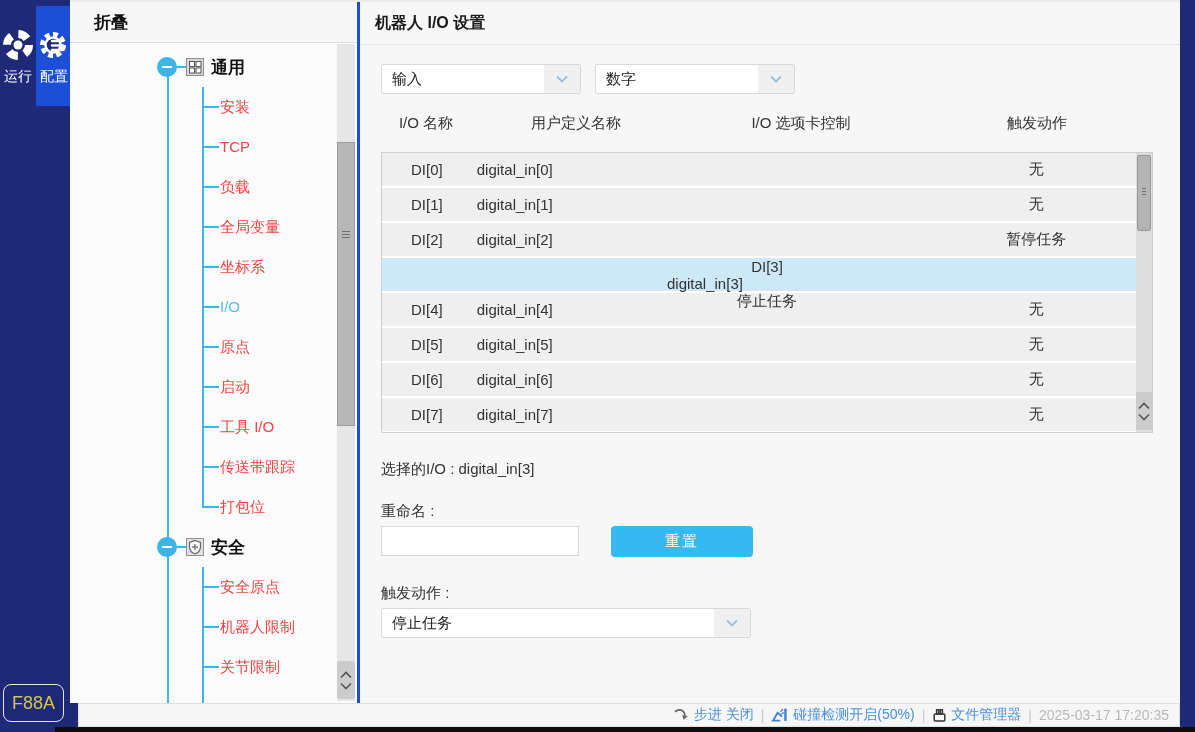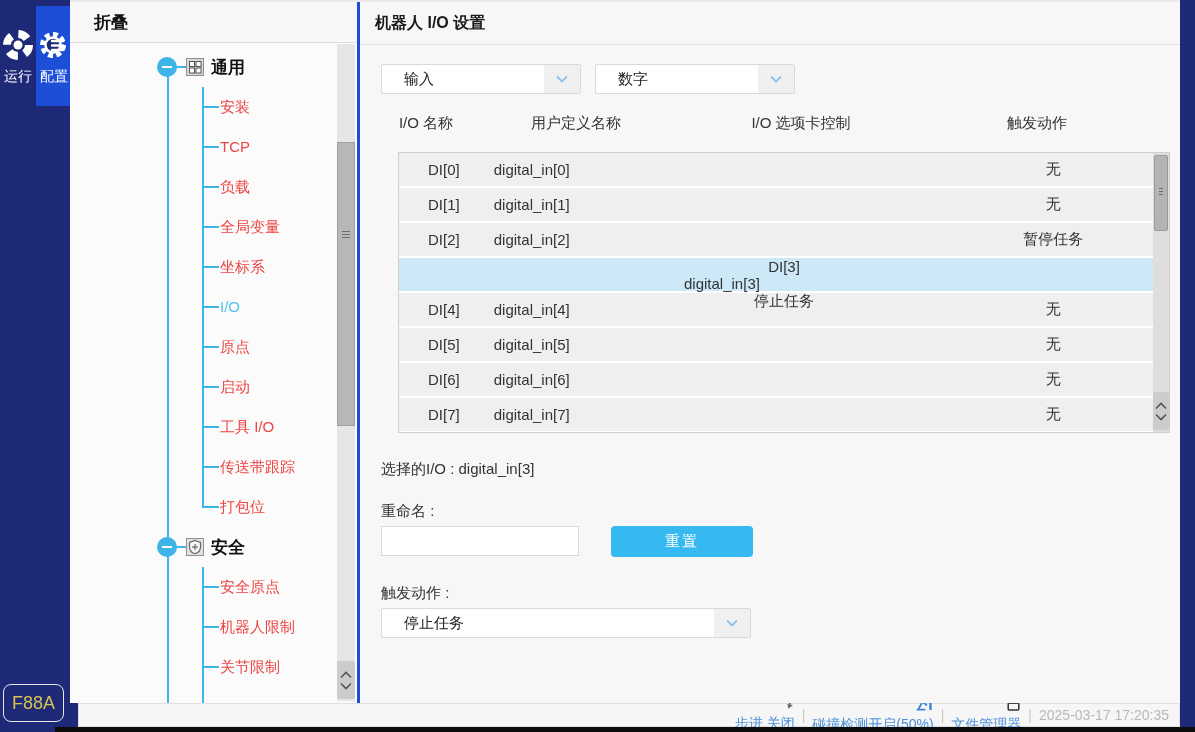--- a/index.html
+++ b/index.html
@@ -50,36 +50,36 @@
   .tree-scroll .grippy { top:88px; }
   .scroll-btns { position:absolute; left:0; right:0; bottom:2px; height:38px; background:#cccccc; border-radius:2px;
                  display:flex; flex-direction:column; align-items:center; justify-content:center; gap:3px; }
   .scroll-btns svg { width:12px; height:8px; }
 
   
   .main-panel { flex:1; background:#f7f7f7; position:relative; min-width:0; }
   .main-title { height:43px; border-bottom:1px solid #e2e2e2; display:flex; align-items:center; padding-left:15px;
                 font-size:16px; font-weight:bold; color:#1a1a1a; }
   .select { position:absolute; height:30px; background:#fff; border:1px solid #d9d9d9; border-radius:2px;
-            display:flex; align-items:center; font-size:15px; color:#222; padding-left:22px; cursor:pointer; }
+            display:flex; align-items:center; font-size:15px; color:#222; padding-left:10px; cursor:pointer; }
   .select .chev { position:absolute; right:0; top:0; bottom:0; width:36px; background:#f0f0f0;
                   display:flex; align-items:center; justify-content:center; }
   .select .chev svg { width:12px; height:8px; }
   .sel-dir  { left:21px;  top:62px; width:200px; }
   .sel-type { left:235px; top:62px; width:200px; }
 
   .cols { display:flex; }
   .c1 { width:90px;  text-align:center; }
   .c2 { width:210px; }
   .c3 { width:240px; text-align:center; }
   .c4 { width:232px; text-align:center; }
   .thead { position:absolute; left:21px; top:112px; width:772px; font-size:15px; color:#333; }
   .thead .c2 { text-align:center; }
 
-  .io-table { position:absolute; left:38px; top:150px; width:772px; height:281px; background:#fff; border:1px solid #cfcfcf; overflow:hidden; }
+  .io-table { position:absolute; left:21px; top:150px; width:772px; height:281px; background:#fff; border:1px solid #cfcfcf; overflow:hidden; }
   .io-row { height:33px; margin-bottom:2px; background:#efefef; display:flex; align-items:center; font-size:15px; color:#333; cursor:pointer; }
   .io-row.selected { background:#cde9f8;flex-direction:column; }
   .io-row .c2 { padding-left:5px; }
 
   .table-scroll { position:absolute; top:0; right:0; bottom:0; width:16px; background:#dedede; }
   .table-scroll .thumb { position:absolute; top:2px; left:1px; right:1px; height:76px; background:#b4b4b4; border:1px solid #999; border-radius:2px; }
   .table-scroll .grippy { top:32px; }
 
   .field-label { position:absolute; left:21px; font-size:15px; color:#333; }
   .lab-selio  { top:458px; }
@@ -87,21 +87,21 @@
   .lab-action { top:582px; }
   .rename-input { position:absolute; left:21px; top:524px; width:198px; height:30px; background:#fff;
                   border:1px solid #d9d9d9; font-size:15px; padding:0 8px; font-family:inherit; }
   .reset-btn { position:absolute; left:251px; top:524px; width:142px; height:31px; background:#36b9f0; color:#fff;
                border:none; border-radius:4px; font-size:15px; letter-spacing:2px; cursor:pointer; font-family:inherit; }
   .sel-action { left:21px; top:606px; width:370px; }
 
   
   .status-bar { height:24px; flex:none; margin-left:8px; background:#f6f6f6; border:1px solid #e0e0e0;
                 display:flex; align-items:center; justify-content:flex-end; padding-right:10px; gap:7px; font-size:14px; }
-  .st-item { display:flex; align-items:flex-end; gap:4px; cursor:pointer;flex-direction:column; }
+  .st-item { display:flex; align-items:center; gap:4px; cursor:pointer; }
   .st-blue { color:#4a90d9; }
   .st-sep { color:#c8c8c8; }
   .st-time { color:#b8b8b8; }
 
   
   .right-strip { width:15px; flex:none; background:#1e2a78; }
   .bottom-strip { position:absolute; left:0; bottom:0; width:1195px; height:5px; background:#0c0c0c; border-left:55px solid #1e2a78; }
 </style>
 </head>
 <body>

